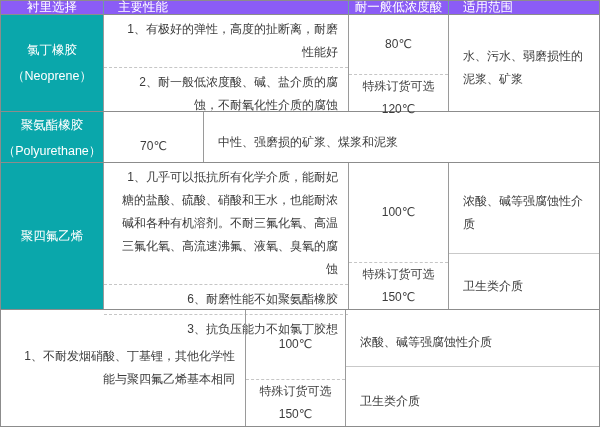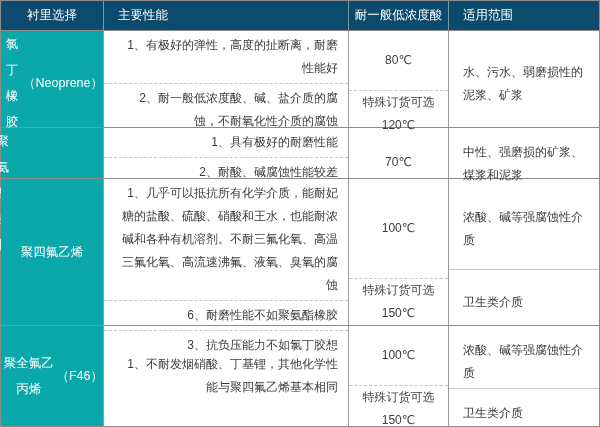--- a/index.html
+++ b/index.html
@@ -4,36 +4,36 @@
 <style>
   html,body{margin:0;padding:0;background:#fff;}
   .tbl{
     width:600px;height:427px;box-sizing:border-box;
     border:1px solid #8c8c8c;
     display:flex;flex-direction:column;
     font-family:"Liberation Sans","DejaVu Sans",sans-serif;
     font-size:12px;color:#3c3c3c;background:#fff;
   }
   .row{display:flex;box-sizing:border-box;flex:none;}
-  .hdr{height:30px;background:#0c4a6e;color:#fff;border-bottom:1px solid #8c8c8c;}
+  .hdr{height:14px;background:#8b5cf6;color:#fff;border-bottom:1px solid #8c8c8c;}
   .hc{box-sizing:border-box;display:flex;align-items:center;border-right:1px solid #6f9fa0;font-size:12.5px;}
   .hc:last-child{border-right:none;}
   .hc1{width:103px;justify-content:center;}
   .hc2{width:245px;padding-left:14px;}
   .hc3{width:100px;justify-content:center;}
   .hc4{flex:1;padding-left:14px;}
   .grp{border-bottom:1px solid #8c8c8c;}
   .grp:last-child{border-bottom:none;flex:1;}
   .col{box-sizing:border-box;border-right:1px solid #9a9a9a;display:flex;flex-direction:column;}
   .col:last-child{border-right:none;}
   .c1{width:103px;background:#0aa7ab;color:#fff;}
   .c2{width:245px;}
   .c3{width:100px;}
   .c4{flex:1;}
-  .name-cell{flex:1;display:flex;flex-direction:row;justify-content:center;align-items:center;
+  .name-cell{flex:1;display:flex;flex-direction:column;justify-content:center;align-items:center;
     text-align:center;line-height:26px;font-size:12.5px;}
   .cell{box-sizing:border-box;flex-basis:0;display:flex;flex-direction:column;justify-content:center;}
   .c2 .cell{padding:3px 10px 3px 14px;line-height:23px;text-align:right;}
   .c3 .cell{align-items:center;text-align:center;line-height:23px;margin-top:18px;}
   .c4 .cell{padding:13px 10px 3px 14px;line-height:23px;}
   .c2 .cell + .cell, .c3 .cell + .cell{border-top:1px dashed #c6c6c6;}
   .c4 .cell + .cell{border-top:1px solid #c9c9c9;}
 </style>
 </head>
 <body>
@@ -72,24 +72,20 @@
     </div>
   </div>
 
   <div class="row grp" style="height:51px">
     <div class="col c1">
       <div class="name-cell">
         <div>聚氨酯橡胶</div>
         <div>（Polyurethane）</div>
       </div>
     </div>
-    <div class="col c2">
-      <div class="cell" style="flex:25">1、具有极好的耐磨性能</div>
-      <div class="cell" style="flex:26">2、耐酸、碱腐蚀性能较差</div>
-    </div>
     <div class="col c3">
       <div class="cell" style="flex:1">
         <div>70℃</div>
       </div>
     </div>
     <div class="col c4">
       <div class="cell" style="flex:1">中性、强磨损的矿浆、煤浆和泥浆</div>
     </div>
   </div>
 
@@ -113,26 +109,20 @@
         <div>150℃</div>
       </div>
     </div>
     <div class="col c4">
       <div class="cell" style="flex:96">浓酸、碱等强腐蚀性介质</div>
       <div class="cell" style="flex:51">卫生类介质</div>
     </div>
   </div>
 
   <div class="row grp" style="height:100px">
-    <div class="col c1">
-      <div class="name-cell">
-        <div>聚全氟乙丙烯</div>
-        <div>（F46）</div>
-      </div>
-    </div>
     <div class="col c2">
       <div class="cell" style="flex:48">1、不耐发烟硝酸、丁基锂，其他化学性能与聚四氟乙烯基本相同</div>
     </div>
     <div class="col c3">
       <div class="cell" style="flex:48">
         <div>100℃</div>
       </div>
       <div class="cell" style="flex:52">
         <div>特殊订货可选</div>
         <div>150℃</div>

